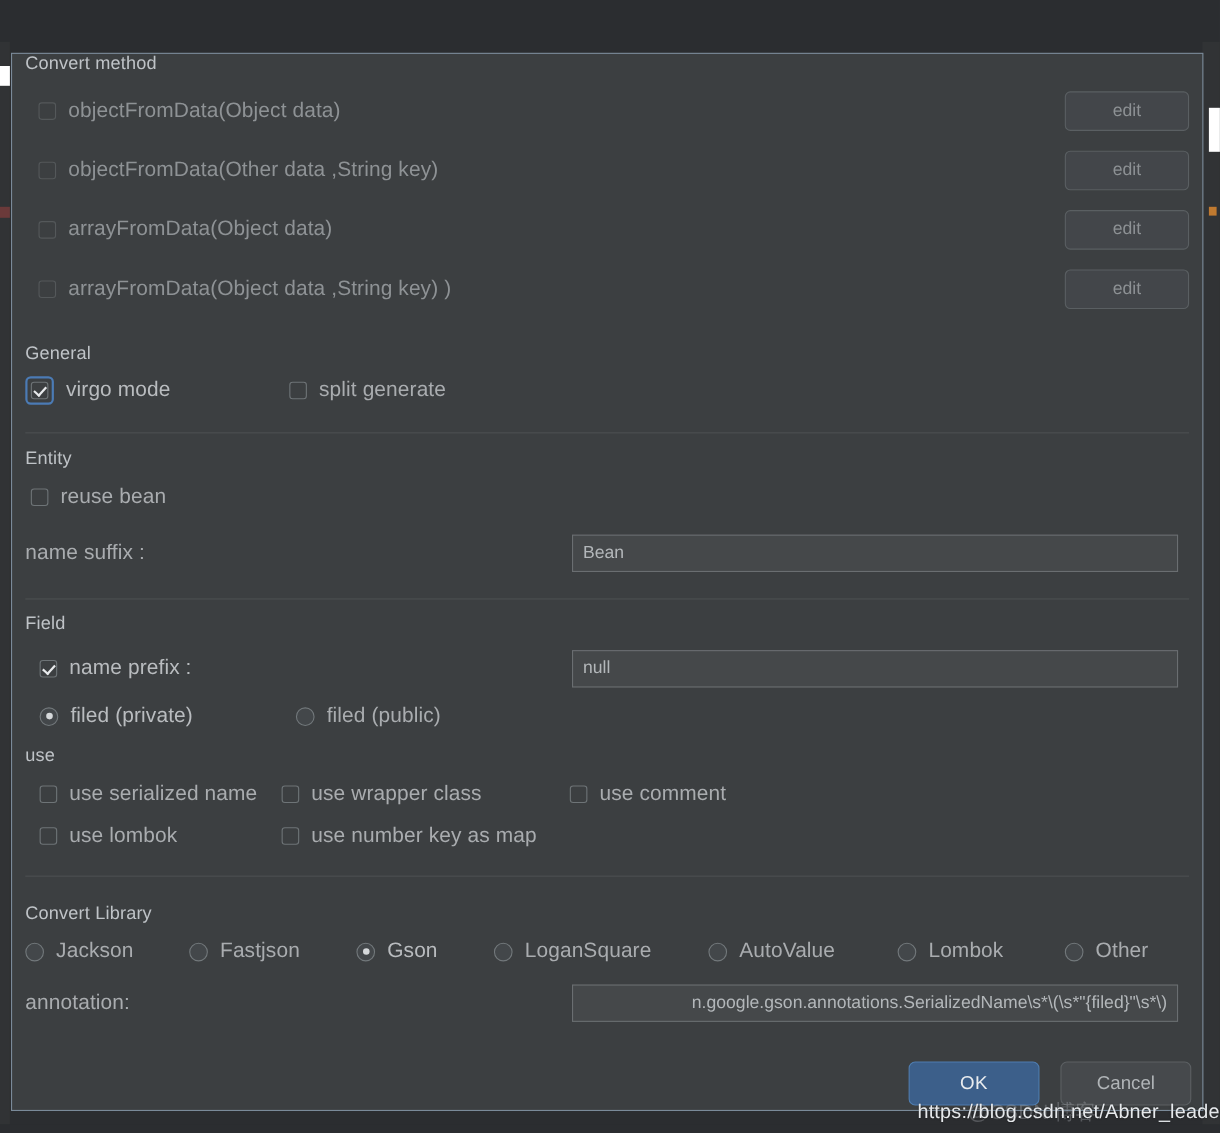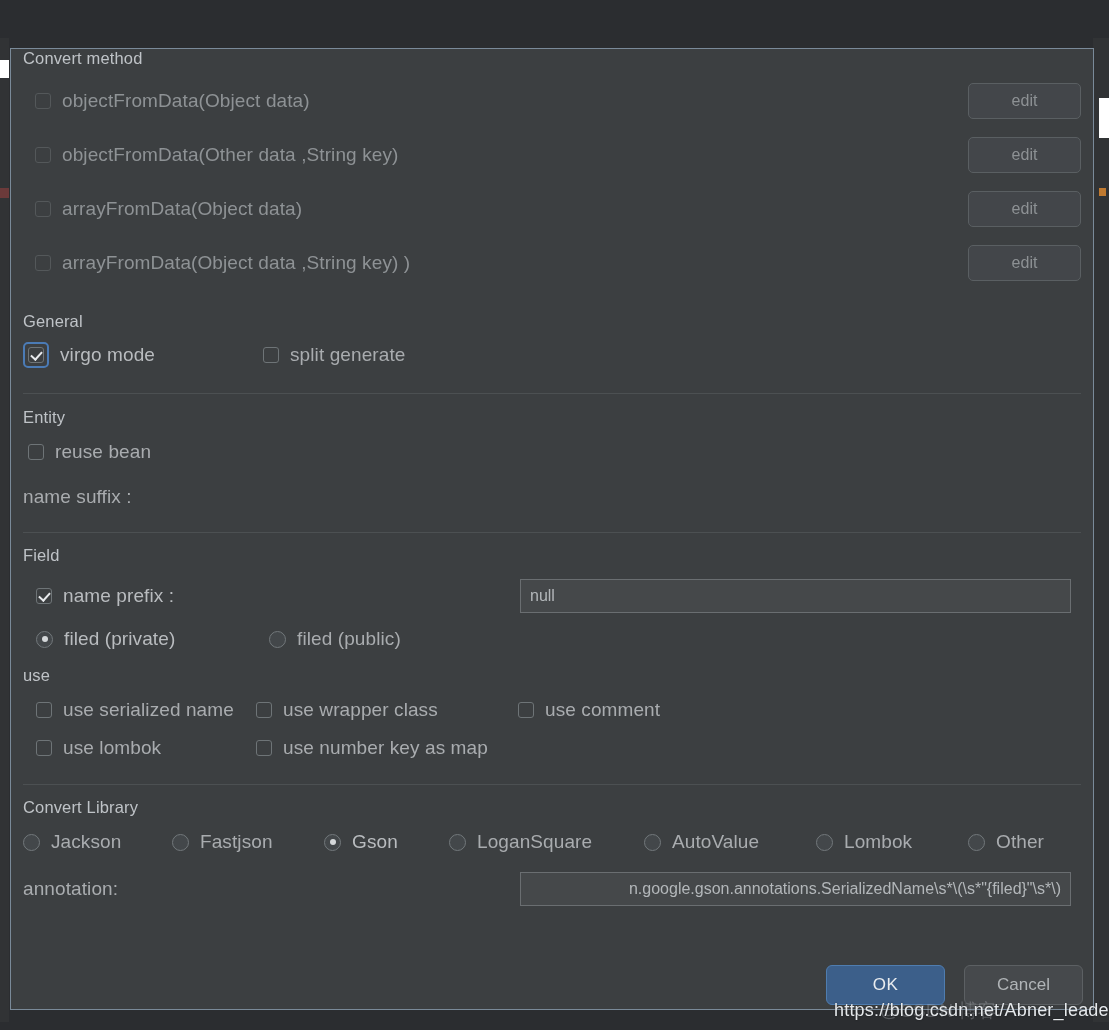--- a/index.html
+++ b/index.html
@@ -442,20 +442,21 @@
 
       <div class="section-title" style="margin-top:14px;">Entity</div>
 
       <div class="opt" style="margin-top:14px; margin-left:5px;">
         <span class="cb"></span>
         <span class="label">reuse bean</span>
       </div>
 
       <div class="field-row" style="margin-top:23px;">
         <span class="label" style="width:497px;">name suffix :</span>
+        <span class="tf" style="width:551px;">Bean</span>
       </div>
 
       <div class="divider" style="margin-top:24px;"></div>
 
       <div class="section-title" style="margin-top:13px;">Field</div>
 
       <div class="field-row" style="margin-top:14px;">
         <div class="opt" style="width:497px;">
           <span class="cb checked" style="margin-left:13px;"></span>
           <span class="label bright">name prefix :</span>
@@ -497,21 +498,21 @@
           <span class="label">use lombok</span>
         </div>
         <div class="opt">
           <span class="cb"></span>
           <span class="label">use number key as map</span>
         </div>
       </div>
 
       <div class="divider" style="margin-top:25px;"></div>
 
-      <div class="section-title" style="margin-top:13px;">Convert Library</div>
+      <div class="section-title" style="margin-top:24px;">Convert Library</div>
 
       <div class="field-row" style="margin-top:14px;">
         <div class="opt" style="width:149px;">
           <span class="rb"></span>
           <span class="label">Jackson</span>
         </div>
         <div class="opt" style="width:152px;">
           <span class="rb"></span>
           <span class="label">Fastjson</span>
         </div>

